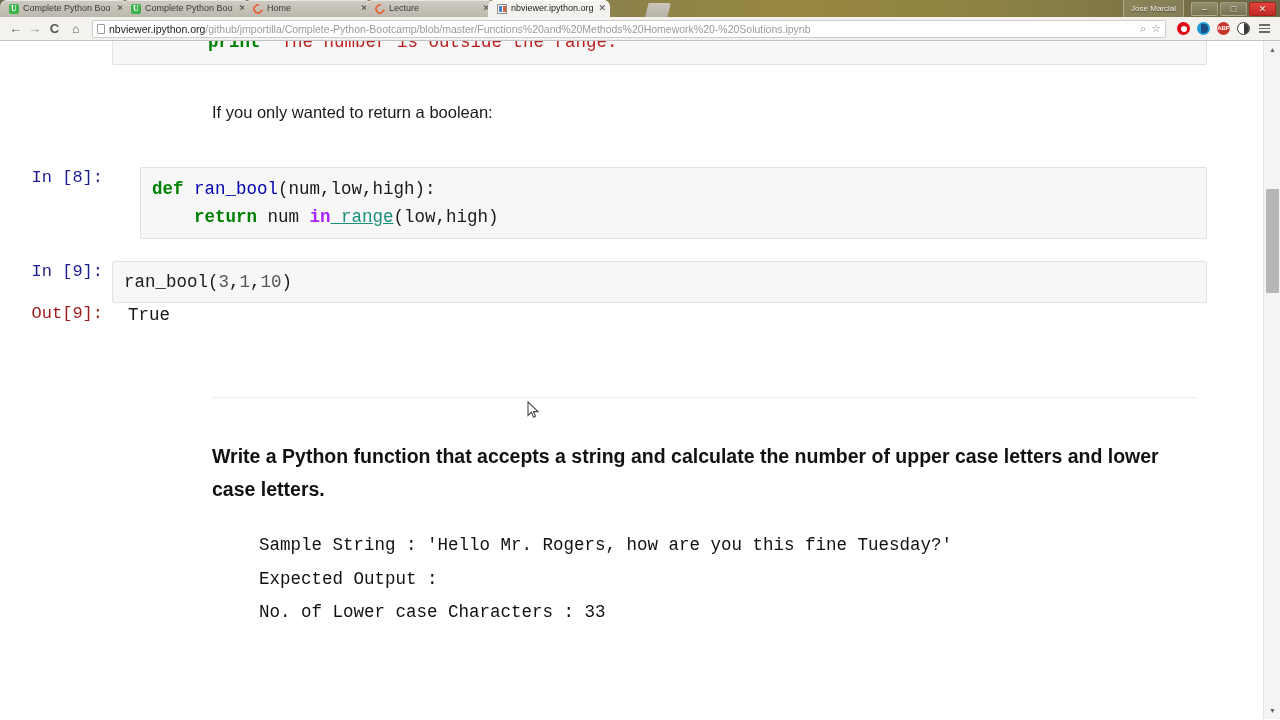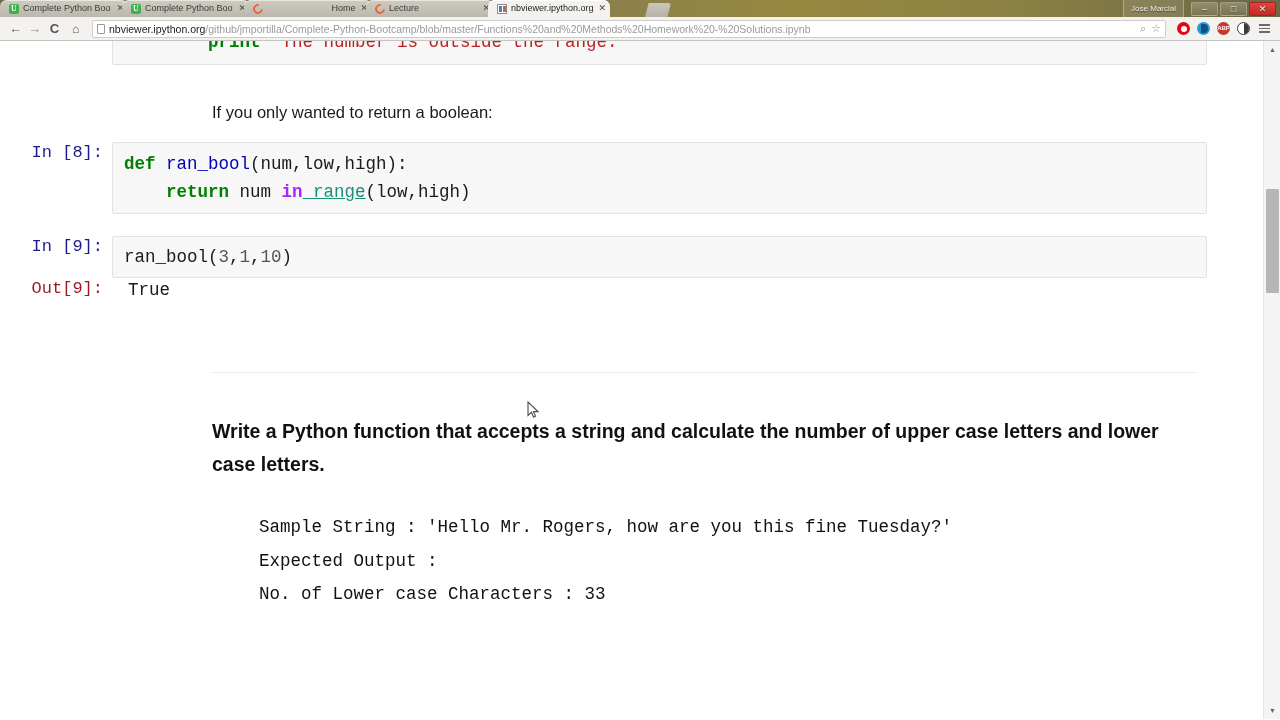--- a/index.html
+++ b/index.html
@@ -300,21 +300,21 @@
       </div>
 
       <div class="tab inactive" style="width:128px;">
         <span class="favicon fav-udemy">U</span>
         <span class="tab-title">Complete Python Bootcar</span>
         <span class="tab-close">✕</span>
       </div>
 
       <div class="tab inactive" style="width:128px;">
         <span class="favicon fav-jupyter"></span>
-        <span class="tab-title" style="flex:1 1 auto;text-align:right;">Home</span>
+        <span class="tab-title" style="flex:1 1 auto;">Home</span>
         <span class="tab-close">✕</span>
       </div>
 
       <div class="tab inactive" style="width:128px;">
         <span class="favicon fav-jupyter"></span>
         <span class="tab-title" style="flex:1 1 auto;">Lecture</span>
         <span class="tab-close">✕</span>
       </div>
 
       <div class="tab active" style="width:122px;">
@@ -367,41 +367,41 @@
   <div id="viewport">
     <div id="page-body">
 
       <div class="nb-row" style="margin-top:-22px;">
         <div class="prompt"></div>
         <div class="cell-box" style="line-height:30px;"><span class="pl">        </span><span class="k">print</span><span class="pl"> </span><span class="s">"The number is outside the range."</span></div>
       </div>
 
       <div class="md-para" style="margin-top:36px;">If you only wanted to return a boolean:</div>
 
-      <div class="nb-row" style="margin-top:19px;">
+      <div class="nb-row" style="margin-top:44px;gap:28px;">
         <div class="prompt prompt-in">In [8]:</div>
         <div class="cell-box"><span class="k">def</span><span class="fn"> ran_bool</span><span class="pl">(num,low,high):</span>
 <span class="pl">    </span><span class="k">return</span><span class="pl"> num </span><span class="op">in</span><span class="bi"> range</span><span class="pl">(low,high)</span></div>
       </div>
 
       <div class="nb-row" style="margin-top:22px;border-radius:21px;">
         <div class="prompt prompt-in">In [9]:</div>
         <div class="cell-box" style="line-height:26px;"><span class="pl">ran_bool(</span><span class="n">3</span><span class="pl">,</span><span class="n">1</span><span class="pl">,</span><span class="n">10</span><span class="pl">)</span></div>
       </div>
 
       <div class="nb-row" style="gap:16px;">
         <div class="prompt prompt-out">Out[9]:</div>
         <div class="out-box">True</div>
       </div>
 
       <hr class="md-rule" style="margin-top:71px;">
 
       <div class="md-bold" style="margin-top:42px;">Write a Python function that accepts a string and calculate the number of upper case letters and lower case letters.</div>
 
-      <div class="md-pre" style="margin-top:30px;">Sample String : 'Hello Mr. Rogers, how are you this fine Tuesday?'</div>
+      <div class="md-pre" style="margin-top:23px;">Sample String : 'Hello Mr. Rogers, how are you this fine Tuesday?'</div>
       <div class="md-pre">Expected Output :</div>
       <div class="md-pre">No. of Lower case Characters : 33</div>
 
     </div>
 
     <div id="scrollbar">
       <div class="sb-arrow" id="sb-up">▲</div>
       <div id="sb-thumb"></div>
       <div class="sb-arrow" id="sb-down">▼</div>
     </div>

